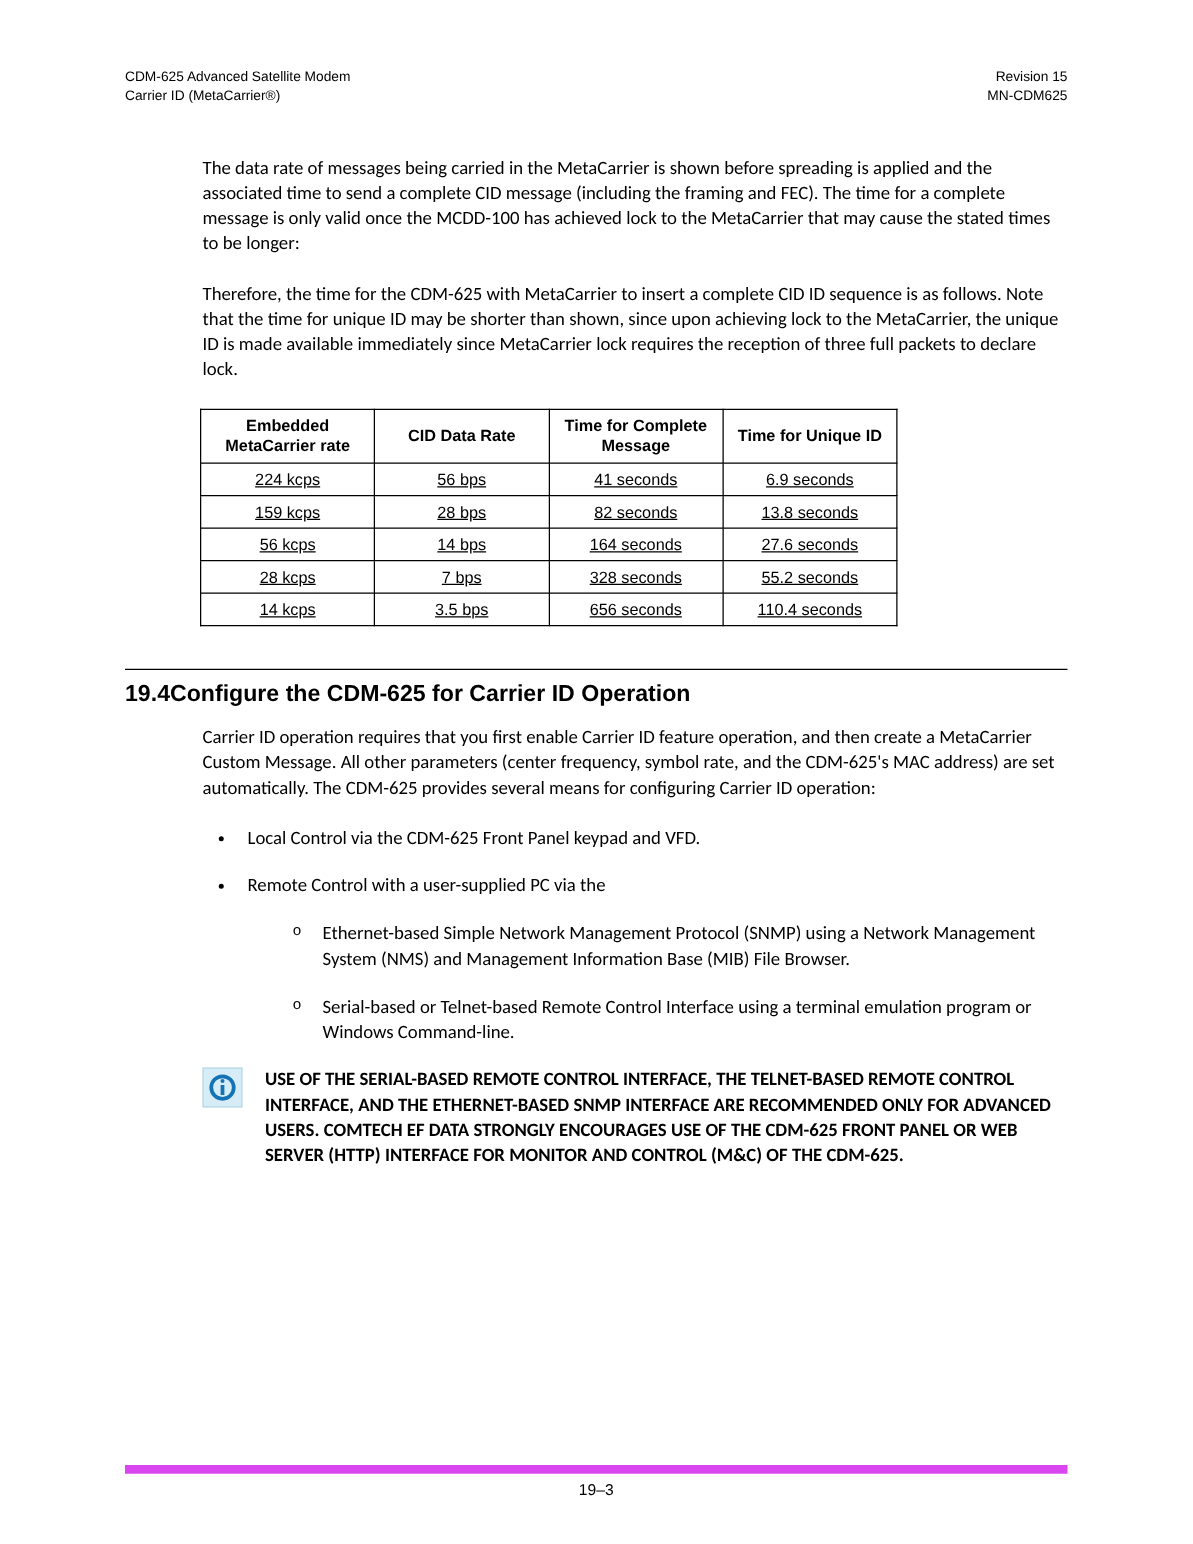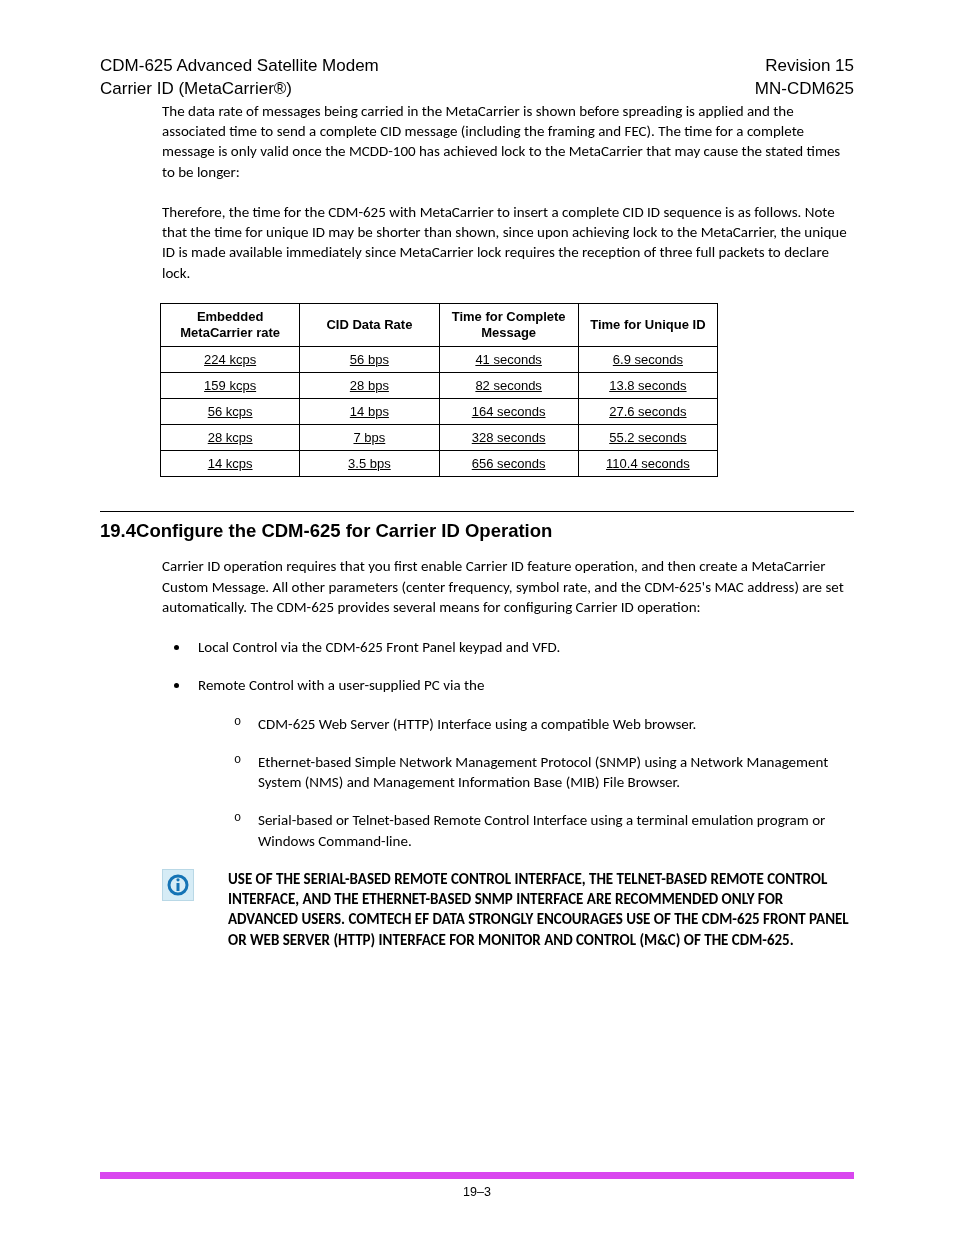--- a/index.html
+++ b/index.html
@@ -15,22 +15,23 @@
   .page {
     box-sizing: border-box;
     padding: 55px 100px 40px 100px;
     position: relative;
     min-height: 1235px;
   }
   .header-row {
     display: flex;
     justify-content: space-between;
     font-family: Arial, Helvetica, sans-serif;
-    font-size: 17px;
-    line-height: 1.35;
+    font-size: 11px;
+    line-height: 1.35;
+    margin-bottom: 40px;
   }
   .content-indent {
     margin-left: 62px;
   }
   p.body {
     margin: 0 0 20px 0;
     line-height: 1.35;
   }
   table.data {
     border-collapse: collapse;
@@ -89,21 +90,21 @@
   ol.sub > li::before {
     content: "o";
     position: absolute;
     left: 0;
     top: 0;
     font-family: "Courier New", monospace;
     font-size: 12px;
   }
   .note-row {
     display: flex;
-    gap: 34px;
+    gap: 18px;
     margin-left: 62px;
     margin-top: 4px;
   }
   .info-icon {
     width: 30px;
     height: 30px;
     flex: 0 0 30px;
     background: #d6ecf6;
     border: 1px solid #b9d8e6;
     display: flex;
@@ -201,23 +202,20 @@
     <p class="body">Carrier ID operation requires that you first enable Carrier ID feature operation, and then create a MetaCarrier Custom Message. All other parameters (center frequency, symbol rate, and the CDM-625's MAC address) are set automatically. The CDM-625 provides several means for configuring Carrier ID operation:</p>
 
     <ul class="bullets">
       <li>
         <span>Local Control via the CDM-625 Front Panel keypad and VFD.</span>
       </li>
       <li>
         <span>Remote Control with a user-supplied PC via the</span>
         <ol class="sub">
           <li>
-            <span>CDM-625 Web Server (HTTP) Interface using a compatible Web browser.</span>
-          </li>
-          <li>
             <span>Ethernet-based Simple Network Management Protocol (SNMP) using a Network Management System (NMS) and Management Information Base (MIB) File Browser.</span>
           </li>
           <li>
             <span>Serial-based or Telnet-based Remote Control Interface using a terminal emulation program or Windows Command-line.</span>
           </li>
         </ol>
       </li>
     </ul>
   </div>
 

